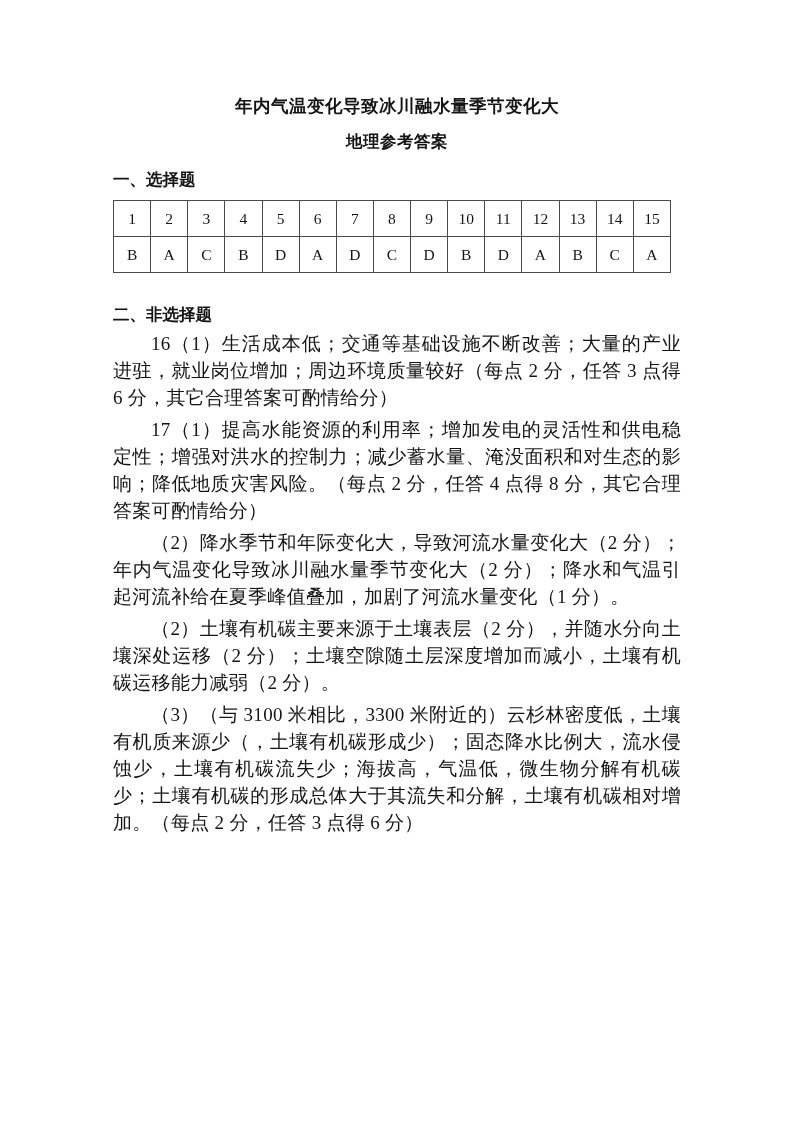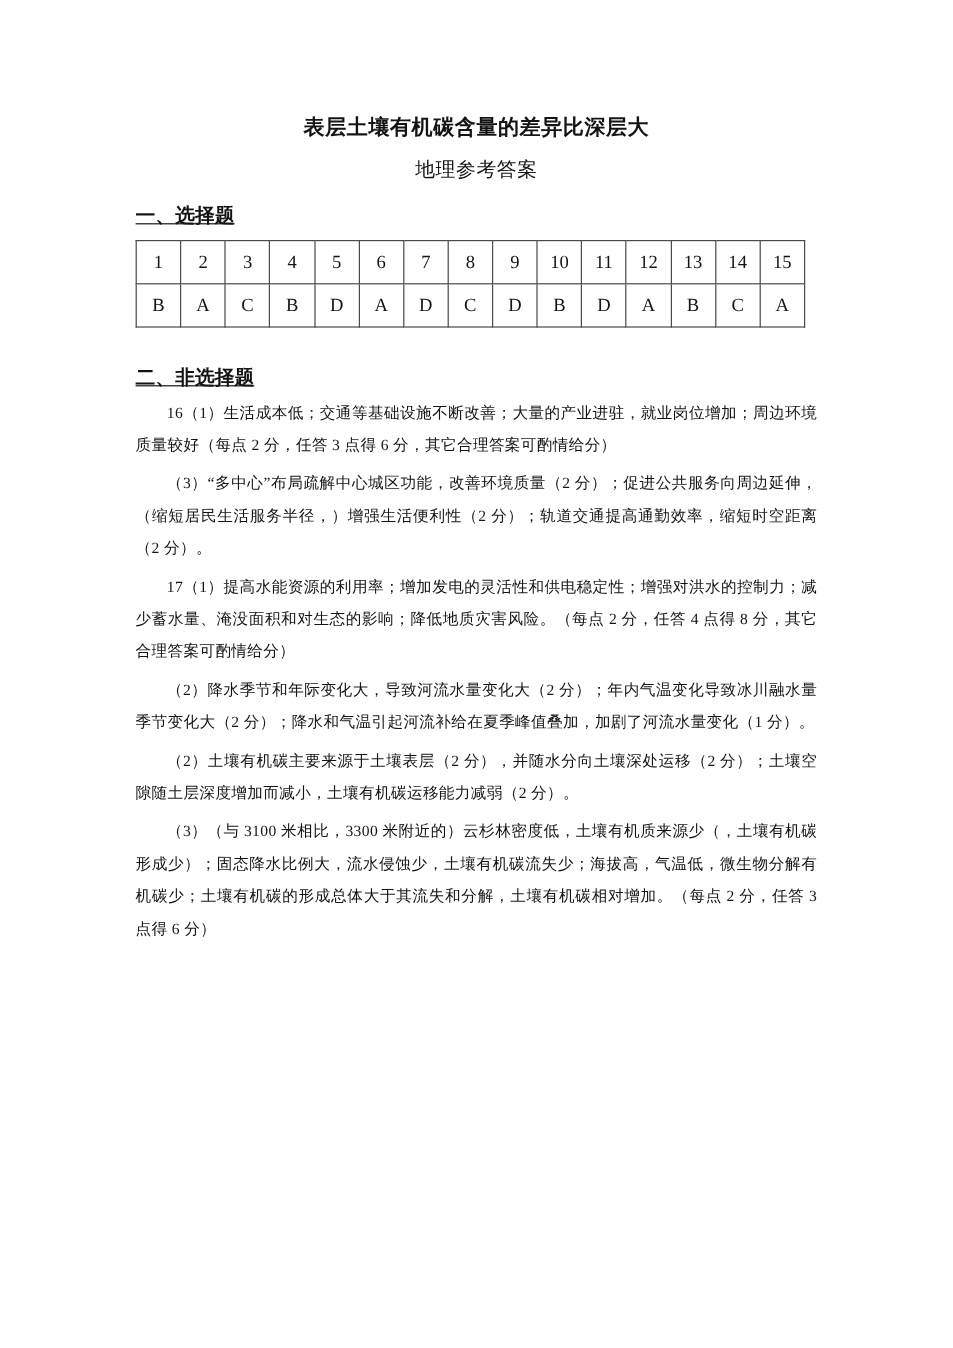--- a/index.html
+++ b/index.html
@@ -22,32 +22,31 @@
     margin: 0 0 13px 0;
     font-family: "Liberation Sans", sans-serif;
     font-weight: bold;
     font-size: 17.5px;
     text-align: center;
     letter-spacing: 0.5px;
   }
   .doc-subtitle {
     margin: 0 0 16px 0;
     font-family: "Liberation Sans", sans-serif;
-    font-weight: normal;
+    font-weight: bold;
     font-size: 16.5px;
     text-align: center;
     letter-spacing: 0.5px;
   }
   .section-heading {
     margin: 0 0 9px 0;
     font-family: "Liberation Sans", sans-serif;
     font-weight: bold;
     font-size: 16.5px;
     text-align: left;
-    text-decoration: underline;
   }
   .section-heading.second {
     margin: 0 0 4px 0;
   }
   table.answer-key {
     width: 558px;
     border-collapse: collapse;
     table-layout: fixed;
     margin: 0 0 31px 0;
   }
@@ -55,33 +54,33 @@
     border: 1px solid #4a4a4a;
     height: 35px;
     text-align: center;
     vertical-align: middle;
     font-family: "Liberation Serif", serif;
     font-size: 15.5px;
     padding: 0;
   }
   .answer-paragraph {
     margin: 0 0 5px 0;
-    font-size: 13px;
+    font-size: 19px;
     line-height: 27px;
     text-indent: 2em;
     text-align: justify;
     letter-spacing: 0.3px;
   }
 </style>
 </head>
 <body>
 
 <div class="page">
 
-  <h1 class="doc-title">表层土壤有机碳含量的差异比深层大</h1>
+  <h1 class="doc-title">年内气温变化导致冰川融水量季节变化大</h1>
   <h2 class="doc-subtitle">地理参考答案</h2>
 
   <h3 class="section-heading">一、选择题</h3>
 
   <table class="answer-key">
     <tbody>
       <tr>
         <td>1</td>
         <td>2</td>
         <td>3</td>
@@ -114,19 +113,18 @@
         <td>B</td>
         <td>C</td>
         <td>A</td>
       </tr>
     </tbody>
   </table>
 
   <h3 class="section-heading second">二、非选择题</h3>
 
   <p class="answer-paragraph">16（1）生活成本低；交通等基础设施不断改善；大量的产业进驻，就业岗位增加；周边环境质量较好（每点 2 分，任答 3 点得 6 分，其它合理答案可酌情给分）</p>
-  <p class="answer-paragraph">（3）“多中心”布局疏解中心城区功能，改善环境质量（2 分）；促进公共服务向周边延伸，（缩短居民生活服务半径，）增强生活便利性（2 分）；轨道交通提高通勤效率，缩短时空距离（2 分）。</p>
   <p class="answer-paragraph">17（1）提高水能资源的利用率；增加发电的灵活性和供电稳定性；增强对洪水的控制力；减少蓄水量、淹没面积和对生态的影响；降低地质灾害风险。（每点 2 分，任答 4 点得 8 分，其它合理答案可酌情给分）</p>
   <p class="answer-paragraph">（2）降水季节和年际变化大，导致河流水量变化大（2 分）；年内气温变化导致冰川融水量季节变化大（2 分）；降水和气温引起河流补给在夏季峰值叠加，加剧了河流水量变化（1 分）。</p>
   <p class="answer-paragraph">（2）土壤有机碳主要来源于土壤表层（2 分），并随水分向土壤深处运移（2 分）；土壤空隙随土层深度增加而减小，土壤有机碳运移能力减弱（2 分）。</p>
   <p class="answer-paragraph">（3）（与 3100 米相比，3300 米附近的）云杉林密度低，土壤有机质来源少（，土壤有机碳形成少）；固态降水比例大，流水侵蚀少，土壤有机碳流失少；海拔高，气温低，微生物分解有机碳少；土壤有机碳的形成总体大于其流失和分解，土壤有机碳相对增加。（每点 2 分，任答 3 点得 6 分）</p>
 
 </div>
 
 </body></html>

